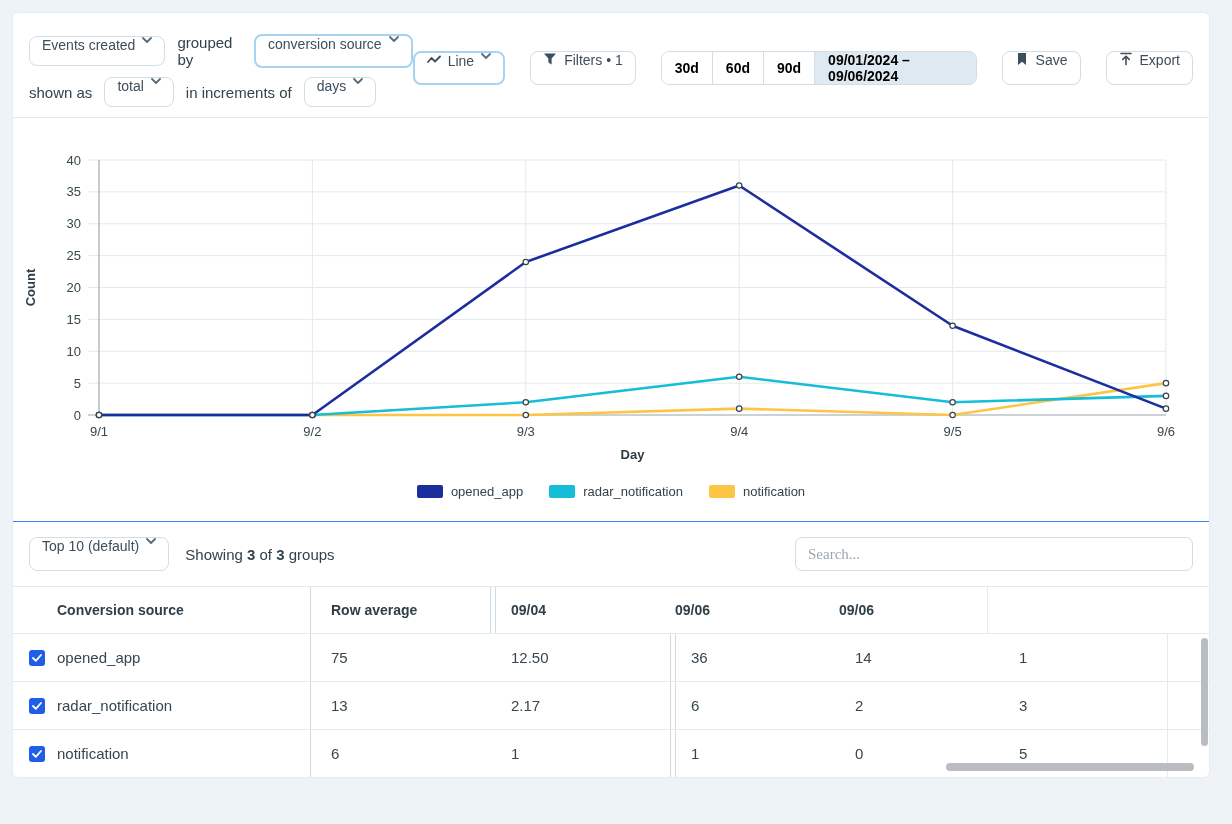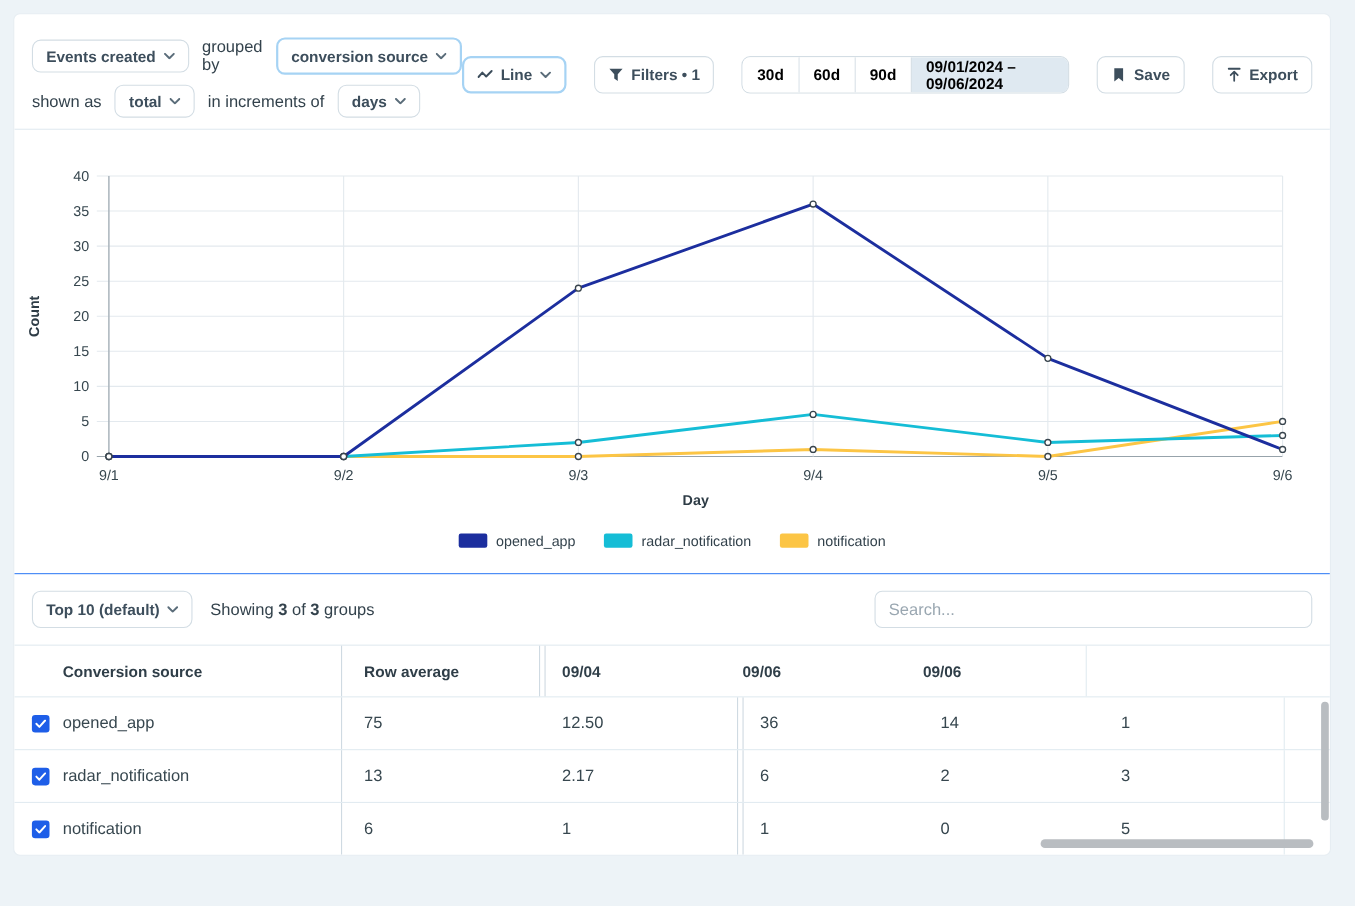--- a/index.html
+++ b/index.html
@@ -5,21 +5,21 @@
   * { box-sizing: border-box; margin: 0; padding: 0; }
   html,body { width:1232px; height:824px; background:#edf3f7; font-family:"Liberation Sans",sans-serif; color:#3a4b57; }
   .card { position:absolute; left:12px; top:12px; width:1198px; height:766px; background:#fff; border:1px solid #e6edf2; border-radius:6px; overflow:hidden; }
 
   
   .toolbar { height:105px; border-bottom:1px solid #e2eaf0; display:flex; padding:21px 16px 0 16px; }
   .toolbar-left { display:flex; flex-direction:column; gap:9px; }
   .tb-row { display:flex; align-items:center; gap:12px; }
   .toolbar-right { margin-left:auto; margin-top:17px; display:flex; align-items:flex-start; gap:25px; }
   .plain { font-size:15px; color:#33424c; }
-  .btn { display:inline-flex; align-items:center; gap:7px; background:#fff; border:1px solid #d3dde4; border-radius:8px; padding:0 12px; height:30px; font-size:14px; font-weight:bold; color:#3d4e5c; cursor:pointer; white-space:nowrap; }
+  .btn { display:inline-flex; gap:7px; background:#fff; border:1px solid #d3dde4; border-radius:8px; padding:0 12px; height:30px; font-size:14px; font-weight:normal; color:#3d4e5c; cursor:pointer; white-space:nowrap; }
   .btn.tall { height:34px; }
   .btn.ring { border:2px solid #a6d3f4; }
   .chev { width:10px; height:6px; flex:0 0 auto; }
   .chev polyline { fill:none; stroke:#5b6d7a; stroke-width:1.8; stroke-linecap:round; stroke-linejoin:round; }
   .seg-group { display:flex; height:34px; border:1px solid #d3dde4; border-radius:8px; overflow:hidden; background:#fff; }
   .seg { display:flex; align-items:center; padding:0 13px; font-size:14px; font-weight:bold; color:#000000; border-right:1px solid #d3dde4; cursor:pointer; background:#fff; }
   .seg:last-child { border-right:none; }
   .seg.active { background:#dfe9f1; }
   .icon14 { width:14px; height:14px; flex:0 0 auto; }
 
@@ -29,21 +29,21 @@
   #chart-svg text.tick { font-size:13px; fill:#37474f; font-family:"Liberation Sans",sans-serif; }
   #chart-svg text.axis-title { font-size:13px; font-weight:bold; fill:#2e3c46; font-family:"Liberation Sans",sans-serif; }
   .legend { display:flex; justify-content:center; align-items:center; gap:26px; margin-top:18px; }
   .legend-item { display:flex; align-items:center; gap:8px; font-size:13px; color:#33424c; cursor:pointer; }
   .swatch { width:26px; height:13px; border-radius:2px; display:inline-block; }
 
   
   .controls { height:65px; border-top:1px solid #3b82f6; display:flex; align-items:center; padding:0 16px; }
   .summary { margin-left:16px; font-size:15px; color:#33424c; }
   .summary b { font-weight:bold; }
-  .search { margin-left:auto; width:398px; height:34px; border:1px solid #d3dde4; border-radius:7px; padding:0 12px; font-size:15px; color:#14532d; outline:none; font-family:Liberation Sans, sans-serif; }
+  .search { margin-left:auto; width:398px; height:34px; border:1px solid #d3dde4; border-radius:7px; padding:0 12px; font-size:15px; color:#14532d; outline:none; font-family:Liberation Serif, serif; }
   .search::placeholder { color:#9aa7b1; }
 
   
   .table-wrap { position:relative; }
   .trow { display:flex; height:48px; border-bottom:1px solid #e2ebf1; align-items:stretch; }
   .thead { border-top:1px solid #e2eaf0; font-weight:bold; font-size:14px; color:#2f3e48; }
   .tbody { font-size:15px; color:#37474f; }
   .cell { display:flex; align-items:center; }
   .c0 { width:298px; padding-left:44px; border-right:1px solid #cfdae2; }
   .tbody .c0 { padding-left:16px; gap:12px; }

